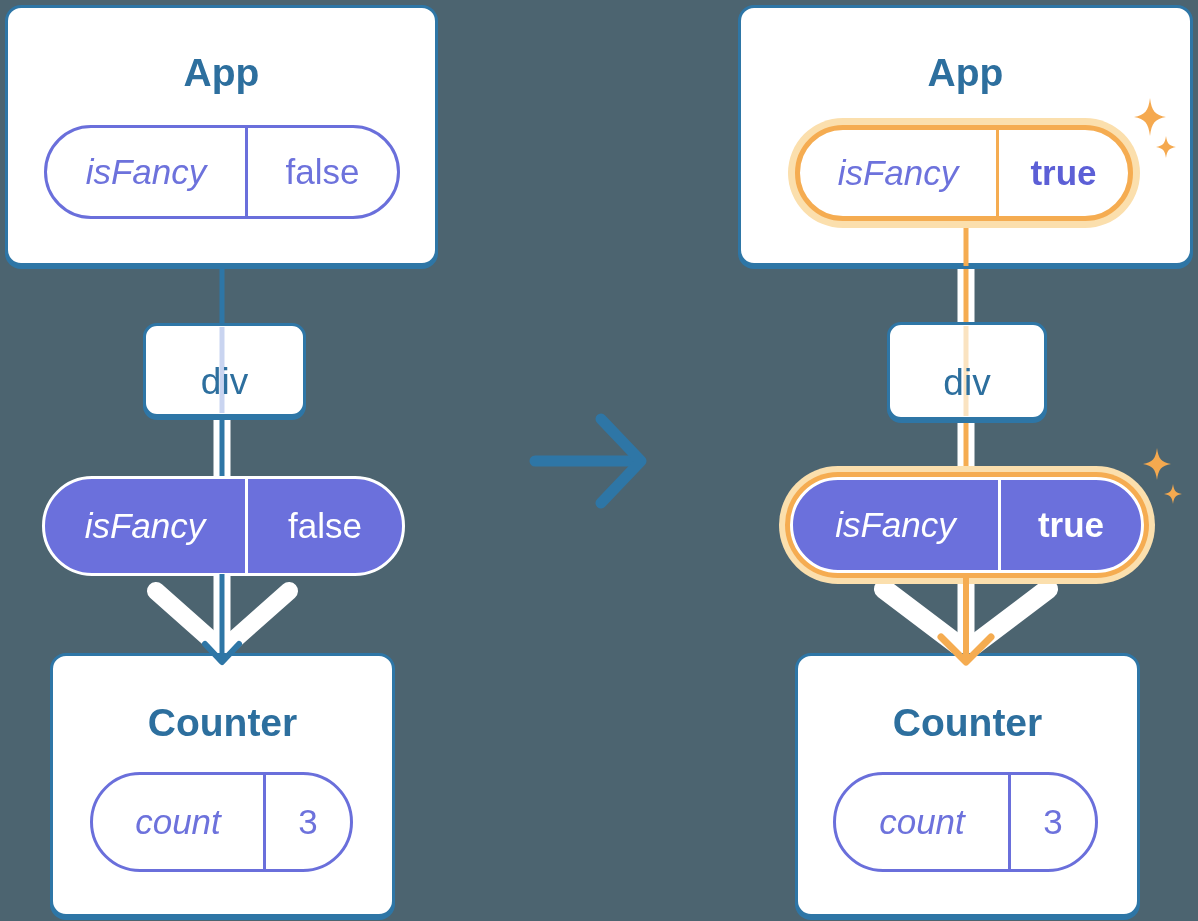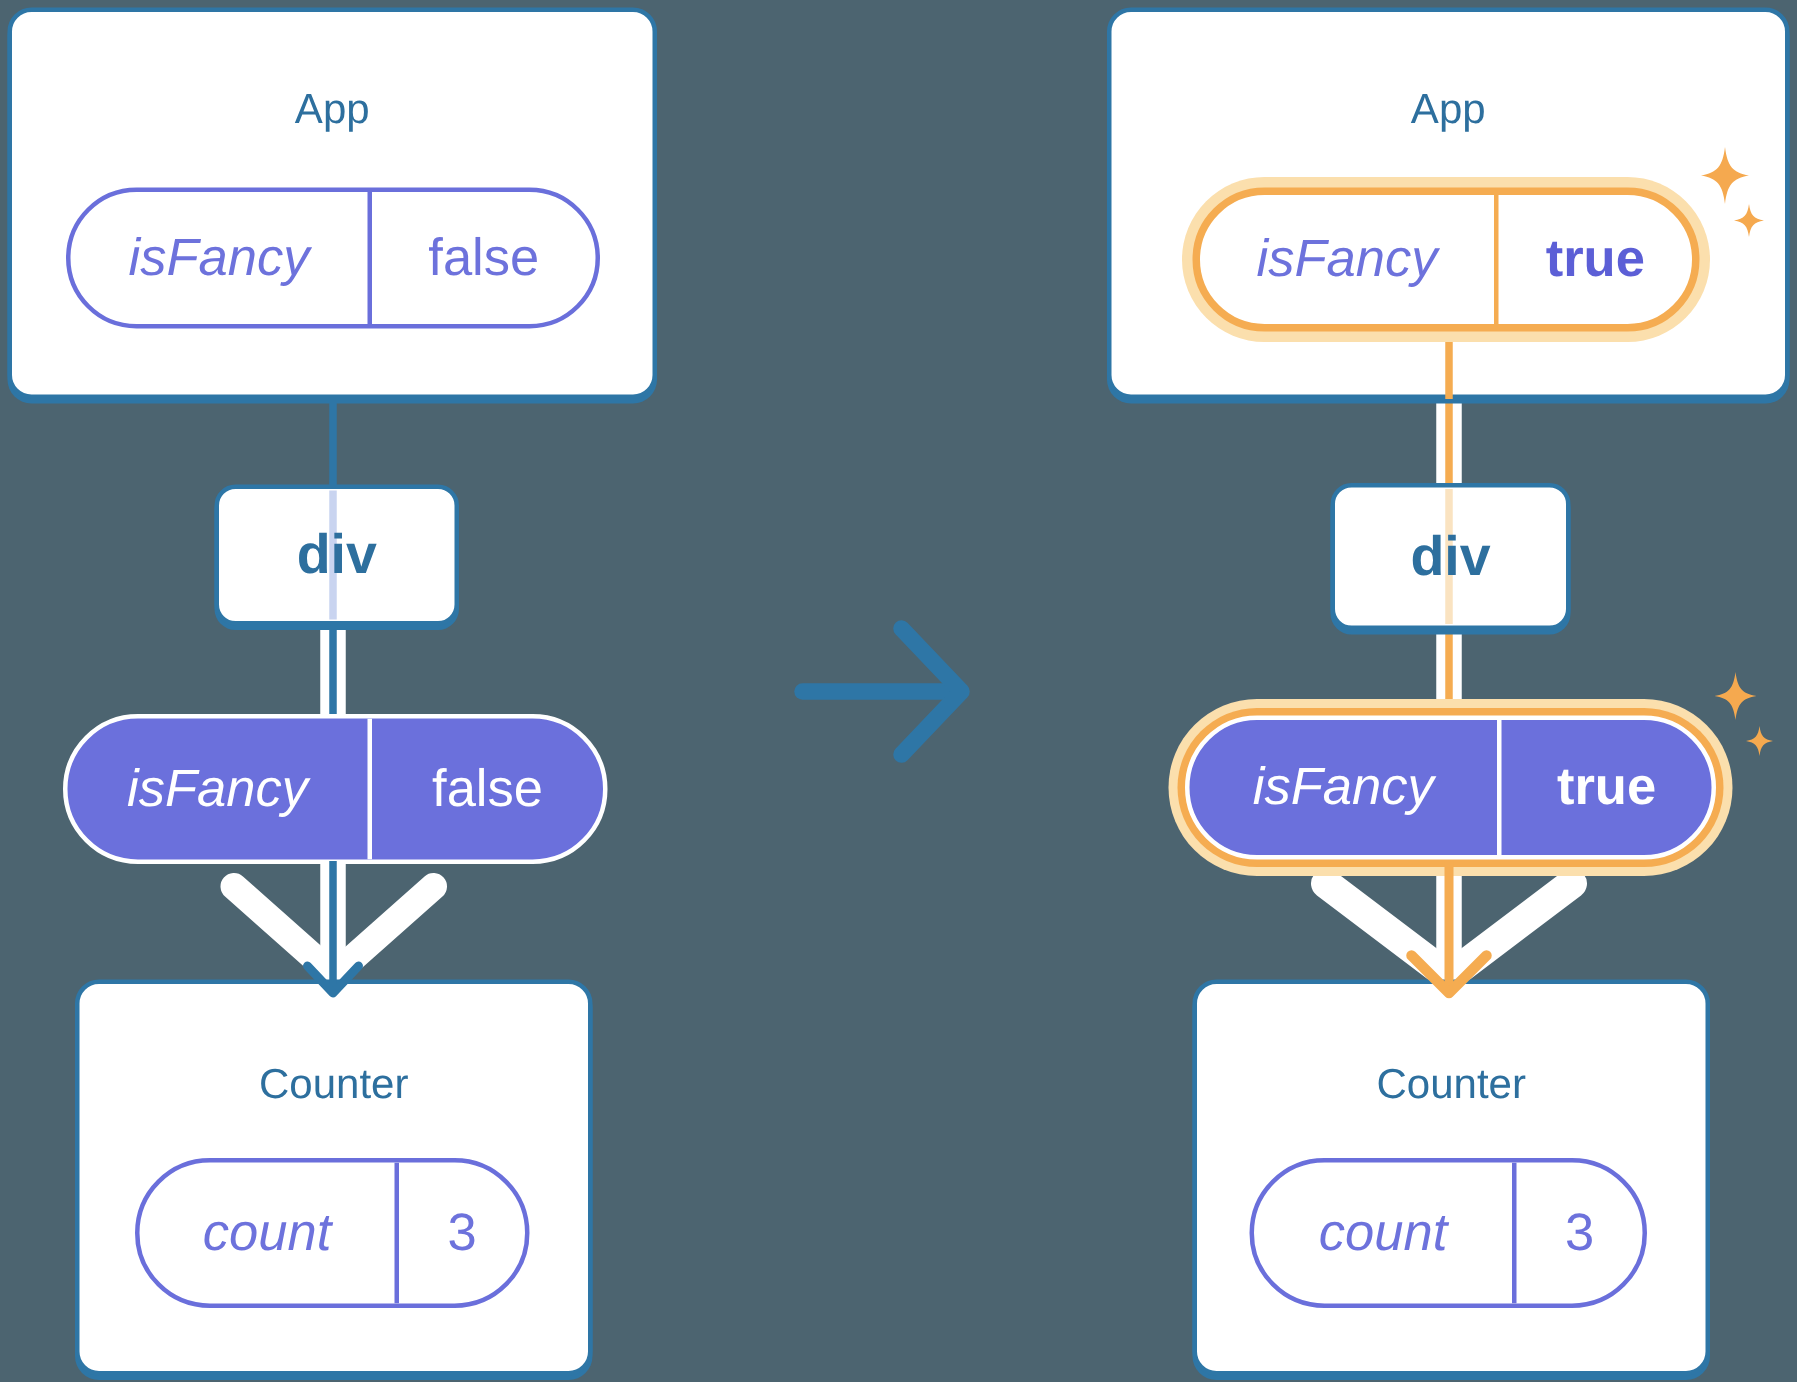--- a/index.html
+++ b/index.html
@@ -18,32 +18,32 @@
   }
   .box-app-l     { left: 5px;   top: 5px;   width: 433px; height: 261px; }
   .box-div-l     { left: 143px; top: 323px; width: 163px; height: 94px; border-radius: 14px; }
   .box-counter-l { left: 50px;  top: 653px; width: 345px; height: 264px; }
   .box-app-r     { left: 738px; top: 5px;   width: 455px; height: 261px; }
   .box-div-r     { left: 887px; top: 322px; width: 160px; height: 98px; border-radius: 14px; }
   .box-counter-r { left: 795px; top: 653px; width: 345px; height: 264px; }
 
   
   .comp-title {
-    color: #2D6F9E; font-size: 28px; font-weight: 400;
+    color: #2D6F9E; font-size: 39px; font-weight: 700;
     text-align: center; height: 50px; line-height: 50px;
   }
   .title-app-l     { left: 5px;   top: 48px;  width: 433px; }
   .title-app-r     { left: 738px; top: 48px;  width: 455px; }
   .title-counter-l { left: 50px;  top: 698px; width: 345px; }
   .title-counter-r { left: 795px; top: 698px; width: 345px; }
   .label-div-l { left: 143px; top: 323px; width: 163px; height: 94px; }
   .label-div-r { left: 887px; top: 322px; width: 160px; height: 98px; }
   .div-label {
     display: flex; align-items: center; justify-content: center;
-    color: #2D6F9E; font-size: 37px; font-weight: 700;
+    color: #2D6F9E; font-size: 37px; font-weight: 400; margin-top: 12px;
   }
 
   
   .pill {
     display: flex; align-items: stretch;
     border-radius: 999px; overflow: hidden;
     font-size: 35px;
   }
   .pill .cell { display: flex; align-items: center; justify-content: center; }
   .pill .cell-a { flex: 0 0 auto; font-style: italic; }

